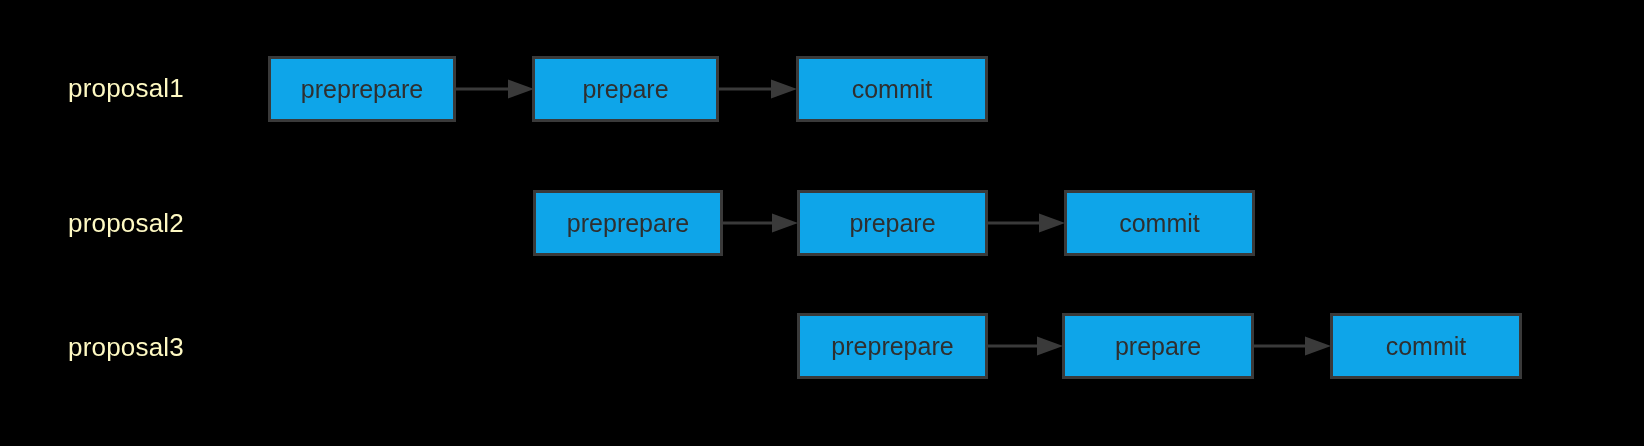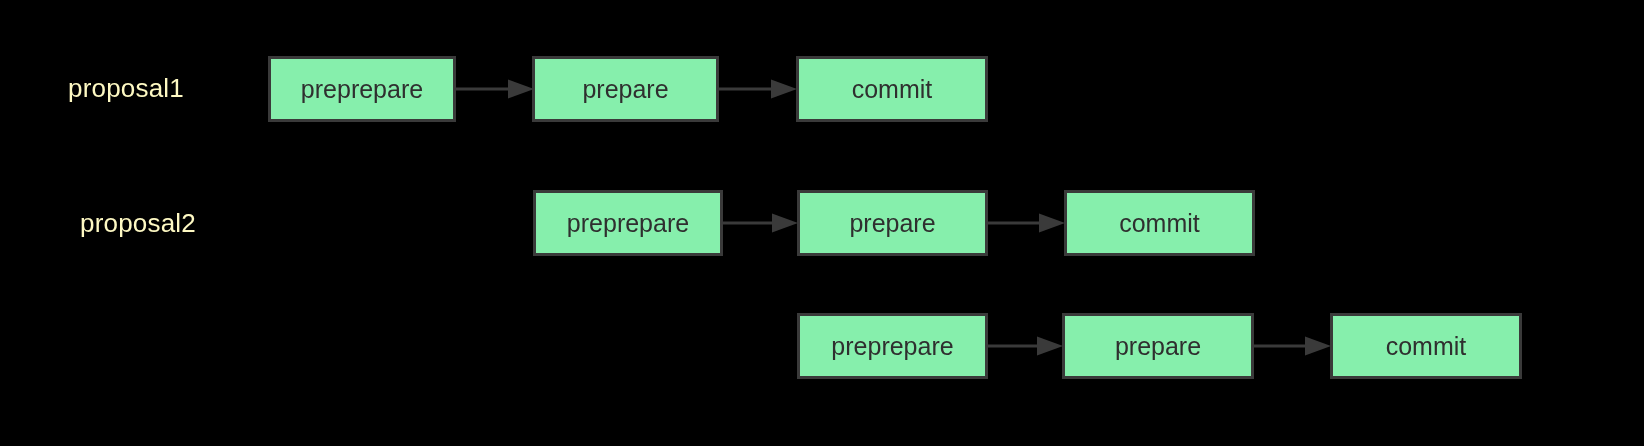--- a/index.html
+++ b/index.html
@@ -20,21 +20,21 @@
     color: #fef9c3;
     font-size: 26px;
     font-family: "Liberation Sans", sans-serif;
     white-space: nowrap;
     letter-spacing: 0.2px;
     line-height: 1;
   }
   .node-box {
     position: absolute;
     box-sizing: border-box;
-    background: #86efac;
+    background: #0ea5e9;
     border: 3px solid #3a3a3a;
     display: flex;
     align-items: center;
     justify-content: center;
     color: #2f2f2f;
     font-size: 25px;
     font-family: "Liberation Sans", sans-serif;
     line-height: 1;
     white-space: nowrap;
   }
@@ -61,36 +61,37 @@
     </div>
     <div class="arrow" style="left: 719px; top: 78px; width: 78px;">
       <svg width="78" height="22" viewBox="0 0 78 22">
         <line x1="0" y1="11" x2="54" y2="11" stroke="#3a3a3a" stroke-width="3"></line>
         <polygon points="52,1.5 78,11 52,20.5" fill="#3a3a3a"></polygon>
       </svg>
     </div>
     <div class="node-box" style="left: 268px; top: 56px; width: 188px; height: 66px;">preprepare</div>
     <div class="node-box" style="left: 532px; top: 56px; width: 187px; height: 66px;">prepare</div>
     <div class="node-box" style="left: 796px; top: 56px; width: 192px; height: 66px;">commit</div>
-    <div class="row-label" style="left: 80px; top: 210px;">proposal2</div>
+    <div class="row-label" style="left: 68px; top: 210px;">proposal2</div>
     <div class="arrow" style="left: 723px; top: 212px; width: 75px;">
       <svg width="75" height="22" viewBox="0 0 75 22">
         <line x1="0" y1="11" x2="51" y2="11" stroke="#3a3a3a" stroke-width="3"></line>
         <polygon points="49,1.5 75,11 49,20.5" fill="#3a3a3a"></polygon>
       </svg>
     </div>
     <div class="arrow" style="left: 988px; top: 212px; width: 77px;">
       <svg width="77" height="22" viewBox="0 0 77 22">
         <line x1="0" y1="11" x2="53" y2="11" stroke="#3a3a3a" stroke-width="3"></line>
         <polygon points="51,1.5 77,11 51,20.5" fill="#3a3a3a"></polygon>
       </svg>
     </div>
     <div class="node-box" style="left: 533px; top: 190px; width: 190px; height: 66px;">preprepare</div>
     <div class="node-box" style="left: 797px; top: 190px; width: 191px; height: 66px;">prepare</div>
     <div class="node-box" style="left: 1064px; top: 190px; width: 191px; height: 66px;">commit</div>
+    <div class="row-label" style="left: 68px; top: 334px;">proposal3</div>
     <div class="arrow" style="left: 988px; top: 335px; width: 75px;">
       <svg width="75" height="22" viewBox="0 0 75 22">
         <line x1="0" y1="11" x2="51" y2="11" stroke="#3a3a3a" stroke-width="3"></line>
         <polygon points="49,1.5 75,11 49,20.5" fill="#3a3a3a"></polygon>
       </svg>
     </div>
     <div class="arrow" style="left: 1254px; top: 335px; width: 77px;">
       <svg width="77" height="22" viewBox="0 0 77 22">
         <line x1="0" y1="11" x2="53" y2="11" stroke="#3a3a3a" stroke-width="3"></line>
         <polygon points="51,1.5 77,11 51,20.5" fill="#3a3a3a"></polygon>

